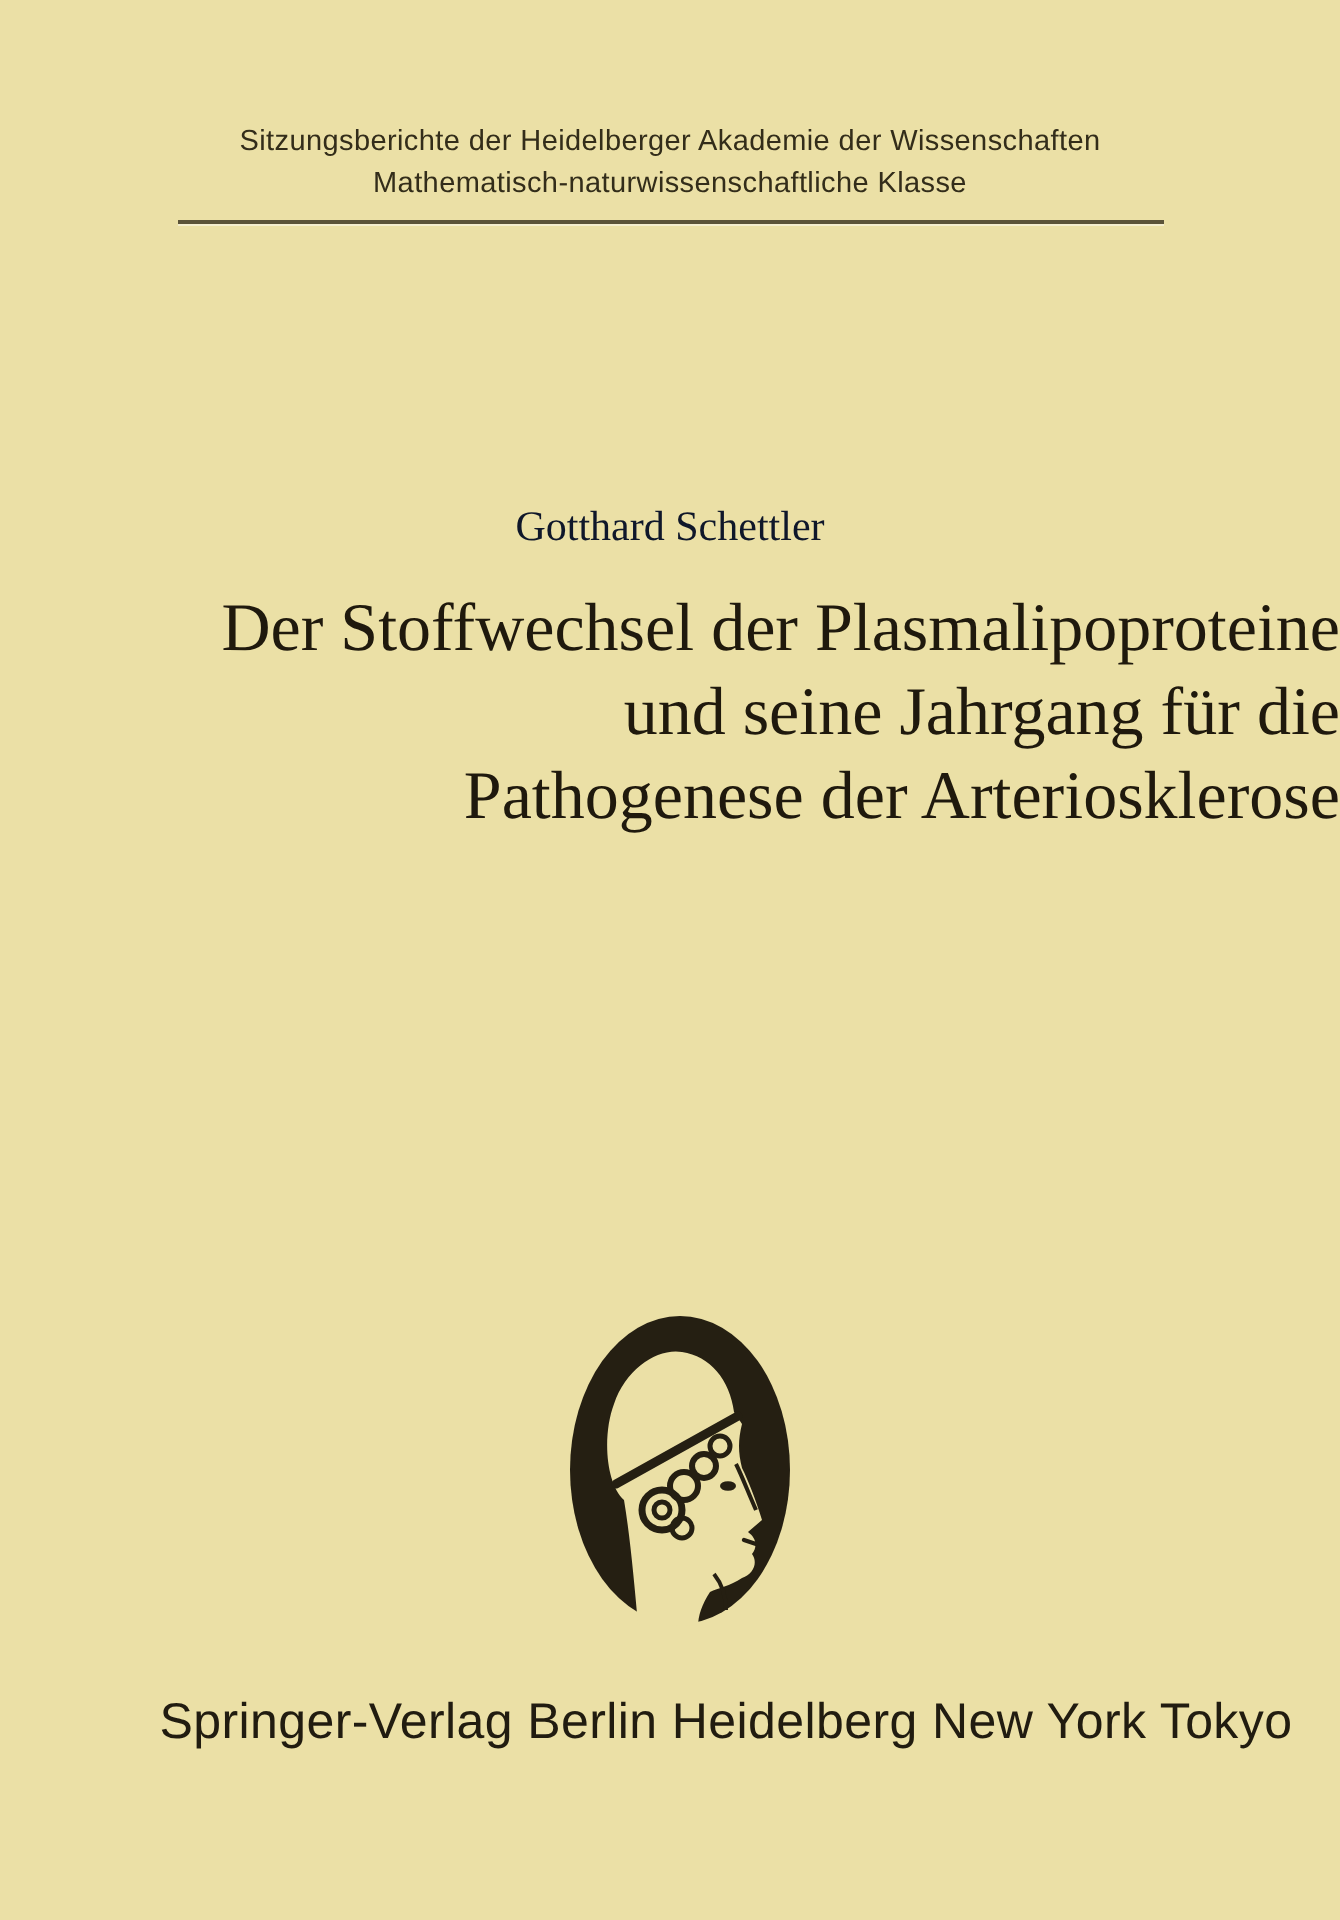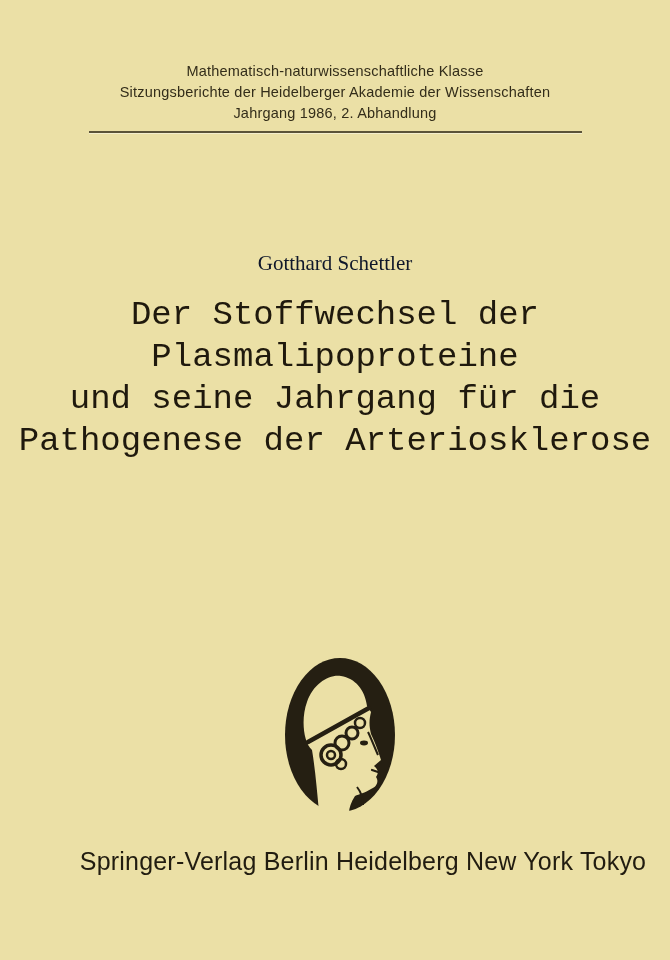--- a/index.html
+++ b/index.html
@@ -41,22 +41,22 @@
     text-align: center;
     font-family: "Liberation Serif", serif;
     font-size: 21px;
     color: #0f172a;
   }
   .book-title {
     position: absolute;
     top: 294px;
     left: 0;
     width: 100%;
-    text-align: center;
-    font-family: Liberation Mono, monospace;
+    text-align: right;
+    font-family: Liberation Serif, serif;
     font-size: 34px;
     line-height: 42px;
     color: #1f190d;
   }
   .emblem {
     position: absolute;
     left: 279px;
     top: 650px;
     width: 122px;
     height: 170px;
@@ -78,23 +78,22 @@
     font-weight: 500;
     margin-left: 28px;
   }
 </style>
 </head>
 <body>
 
 <div class="cover">
 
   <div class="series-header">
+    <div>Sitzungsberichte der Heidelberger Akademie der Wissenschaften</div>
     <div>Mathematisch-naturwissenschaftliche Klasse</div>
-    <div>Sitzungsberichte der Heidelberger Akademie der Wissenschaften</div>
-    <div>Jahrgang 1986, 2. Abhandlung</div>
     <div class="divider-rule"></div>
   </div>
 
   <div class="author-name">Gotthard Schettler</div>
 
   <div class="book-title">
     <div>Der Stoffwechsel der Plasmalipoproteine</div>
     <div>und seine Jahrgang für die</div>
     <div>Pathogenese der Arteriosklerose</div>
   </div>

